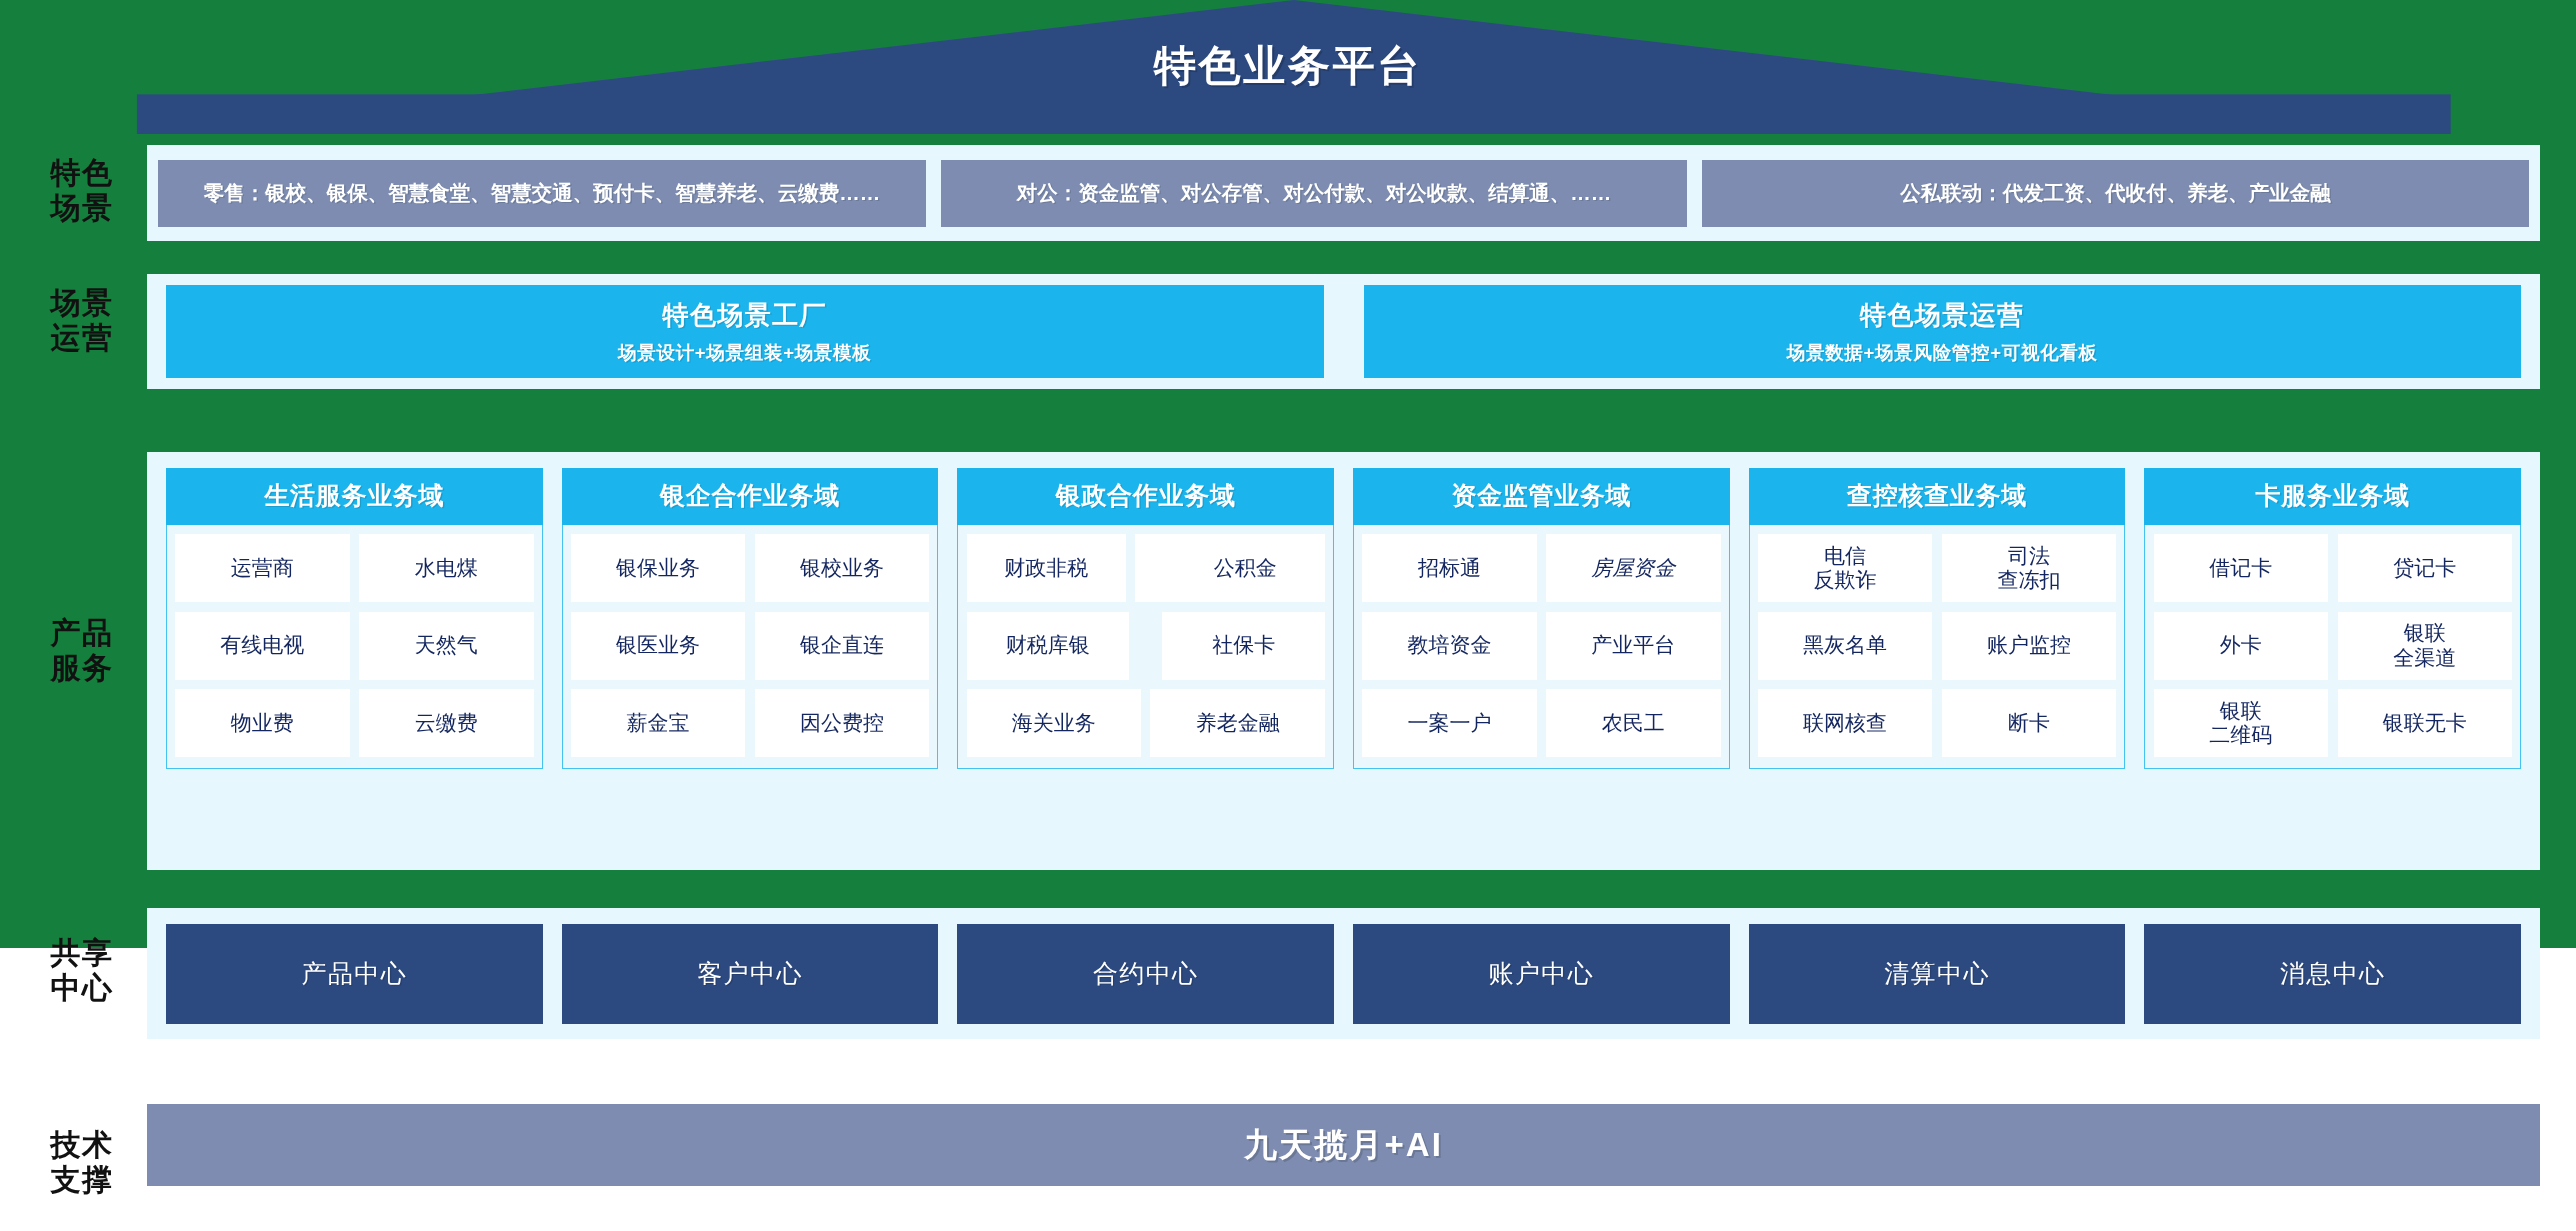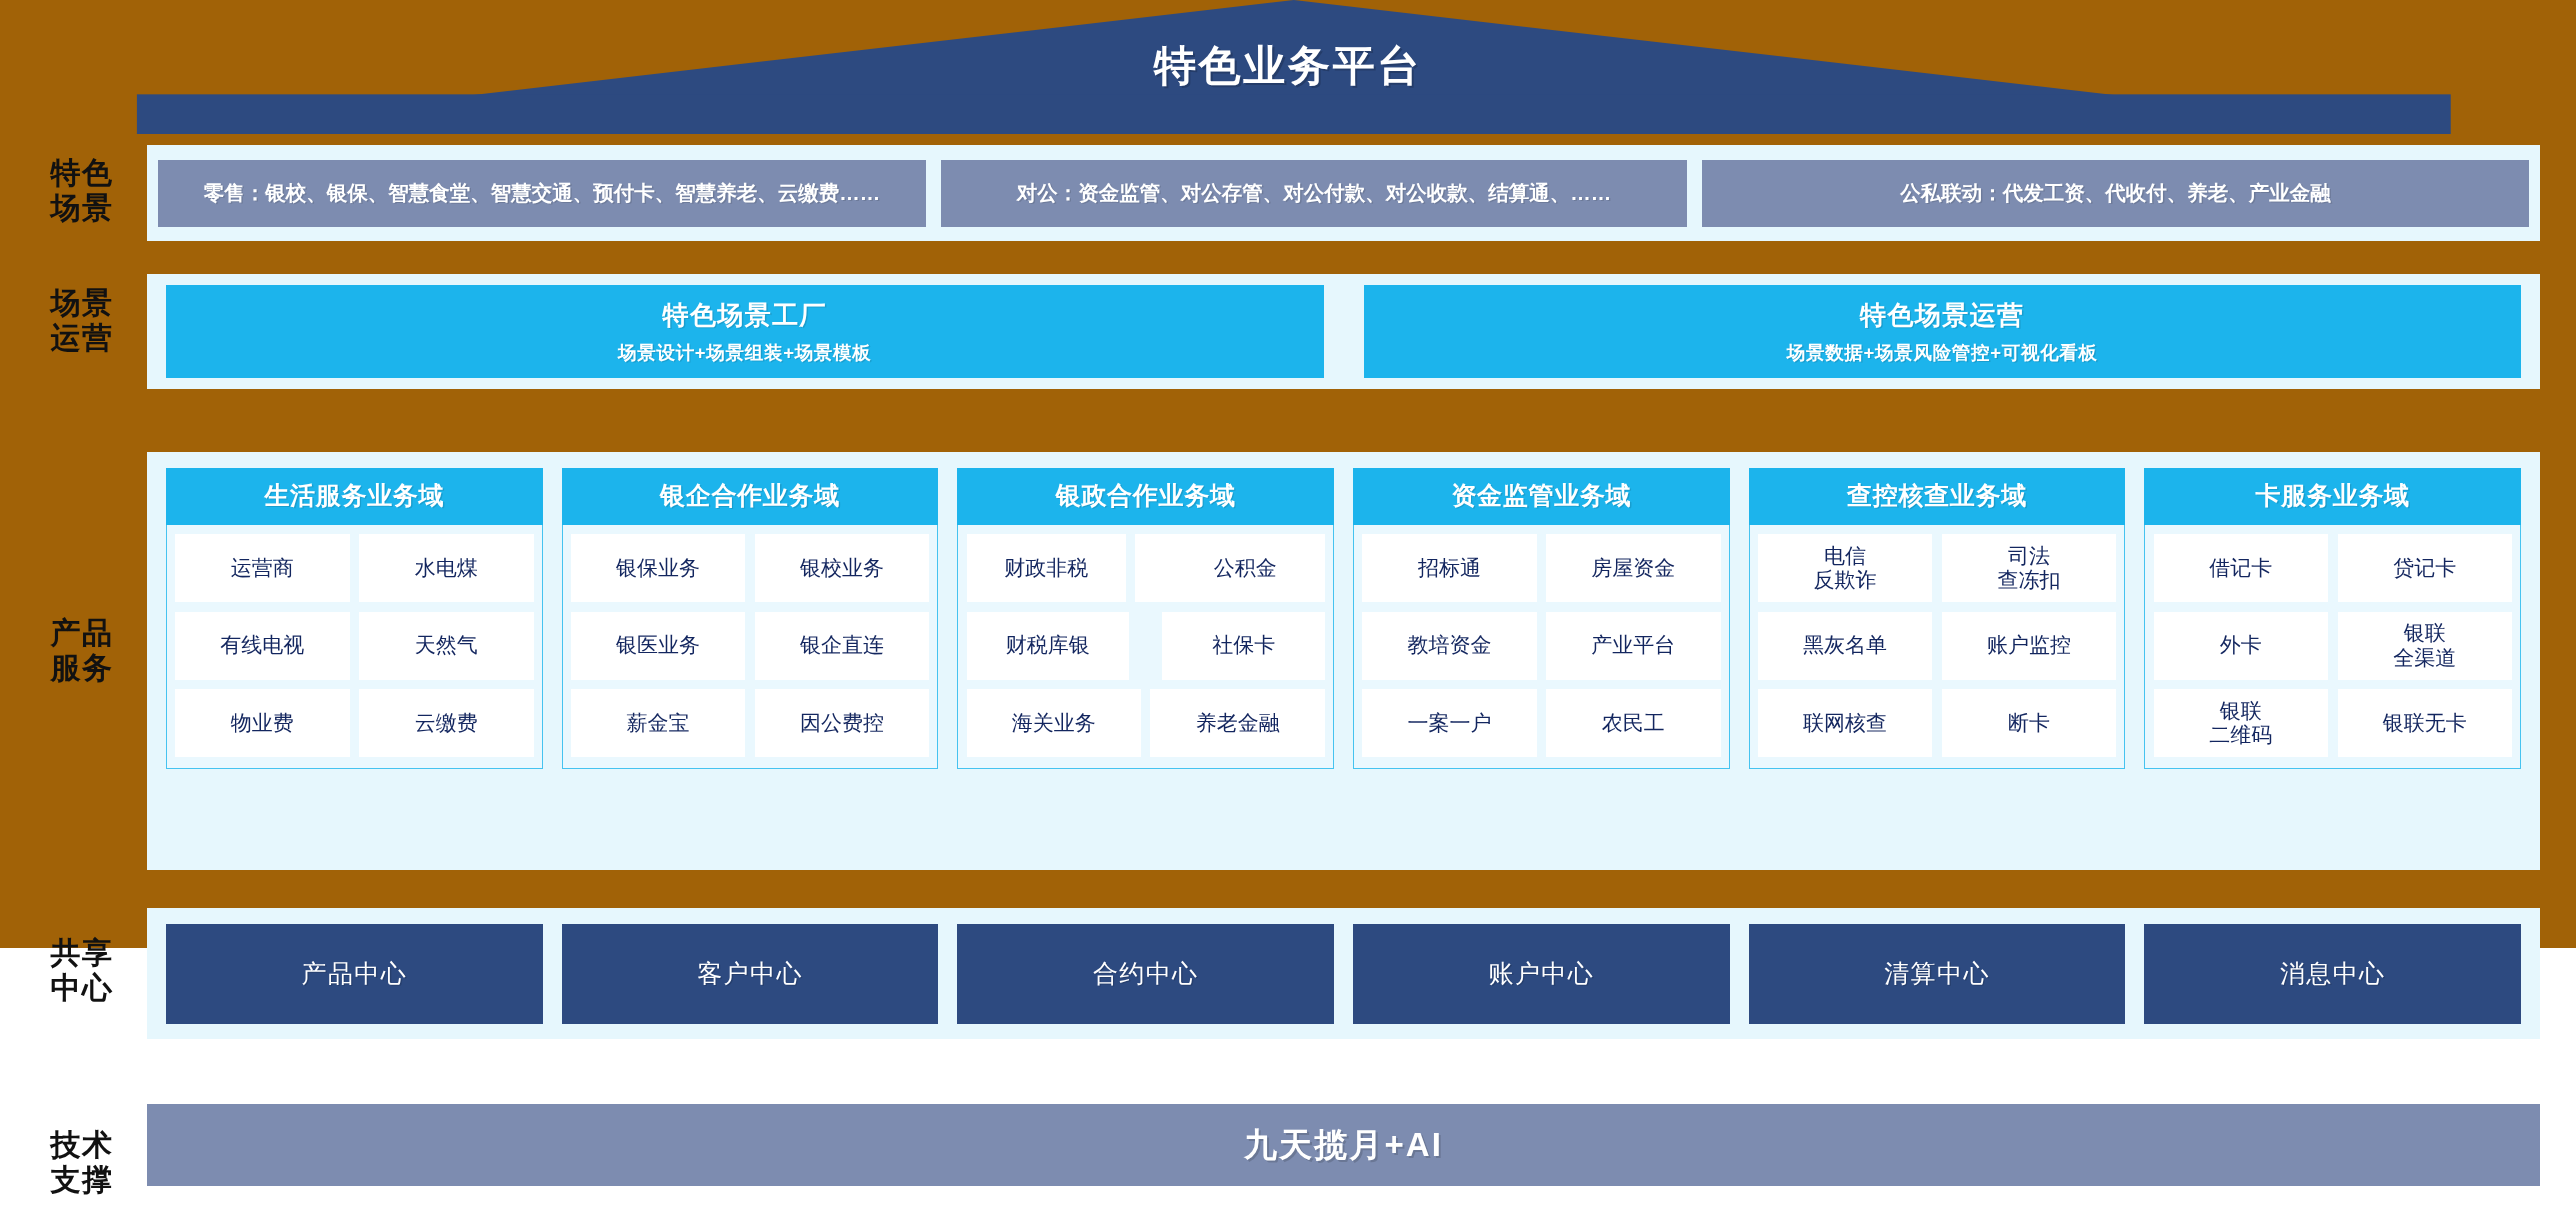--- a/index.html
+++ b/index.html
@@ -1,21 +1,21 @@
 <!DOCTYPE html>
 <html style="font-size:11px"><head>
 <meta charset="utf-8">
 <style>
   html,body{margin:0;padding:0;background:#ffffff;}
   body{
     width:2576px;height:1232px;
     font-family:"Liberation Sans","DejaVu Sans",sans-serif;
     color:#1a2a5e;overflow:hidden;
   }
-  .page{position:relative;width:2576px;height:948px;background:#a16207;}
+  .page{position:relative;width:2576px;height:948px;background:#15803d;}
 
   
   .roof-wrap{position:absolute;left:0;top:0;width:2576px;height:134px;}
   .roof-svg{display:block;width:2576px;height:134px;}
   .roof-title{
     position:absolute;left:0;top:38px;width:2576px;
     text-align:center;color:#ffffff;
     font-size:42px;font-weight:bold;letter-spacing:2.7px;
     text-shadow:2.1px 2.1px 0 rgba(0,0,0,0.18);
   }
@@ -213,21 +213,21 @@
               <div class="cell" style="white-space: pre-line;">海关业务</div>
               <div class="cell" style="white-space: pre-line;">养老金融</div>
             </div>
           </div>
         </div>
         <div class="domain">
           <div class="domain-head">资金监管业务域</div>
           <div class="domain-body">
             <div class="cell-row">
               <div class="cell" style="white-space: pre-line;">招标通</div>
-              <div class="cell" style="white-space: pre-line;">房屋资金</div>
+              <div class="cell" style="white-space: pre-line; font-style: italic;">房屋资金</div>
             </div>
             <div class="cell-row">
               <div class="cell" style="white-space: pre-line;">教培资金</div>
               <div class="cell" style="white-space: pre-line;">产业平台</div>
             </div>
             <div class="cell-row">
               <div class="cell" style="white-space: pre-line;">一案一户</div>
               <div class="cell" style="white-space: pre-line;">农民工</div>
             </div>
           </div>

